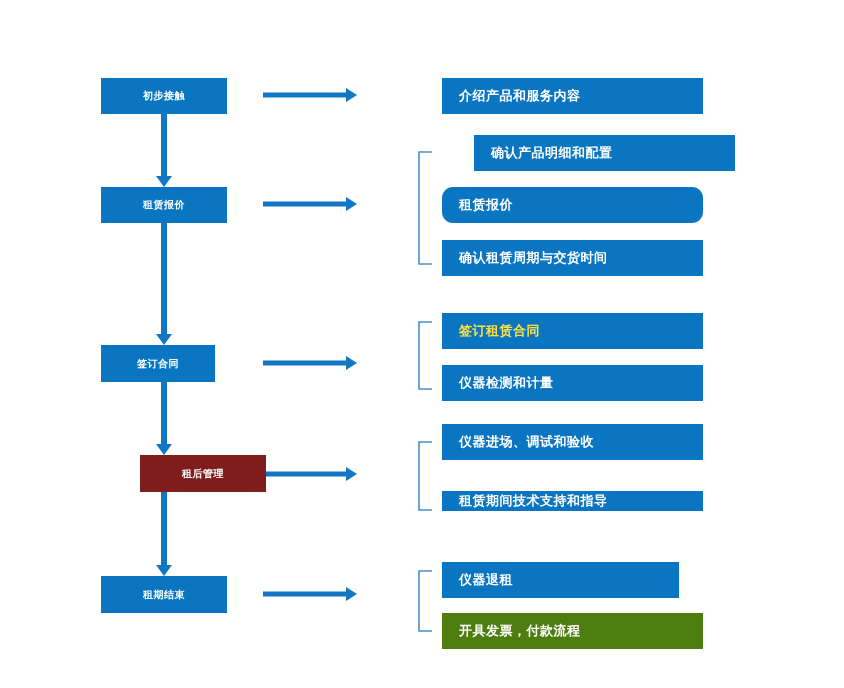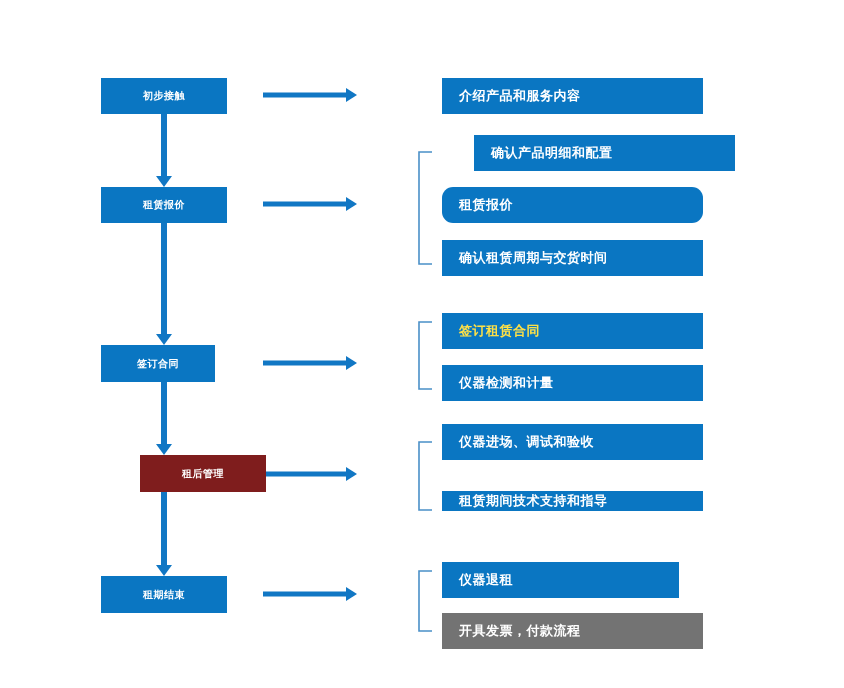--- a/index.html
+++ b/index.html
@@ -127,16 +127,16 @@
       <div class="box right" style="left: 442px; top: 187px; width: 261px; height: 36px; background: rgb(10, 118, 194); color: rgb(255, 255, 255); border-radius: 11px;">租赁报价</div>
       <div class="box right" style="left: 442px; top: 240px; width: 261px; height: 36px; background: rgb(10, 118, 194); color: rgb(255, 255, 255);">确认租赁周期与交货时间</div>
       <div class="box left" style="left: 101px; top: 345px; width: 114px; height: 37px; background: rgb(10, 118, 194); color: rgb(255, 255, 255);">签订合同</div>
       <div class="box right" style="left: 442px; top: 313px; width: 261px; height: 36px; background: rgb(10, 118, 194); color: #fde047;">签订租赁合同</div>
       <div class="box right" style="left: 442px; top: 365px; width: 261px; height: 36px; background: rgb(10, 118, 194); color: rgb(255, 255, 255);">仪器检测和计量</div>
       <div class="box left" style="left: 101px; top: 455px; width: 126px; height: 37px; background: #7f1d1d; color: rgb(255, 255, 255); margin-left: 39px;">租后管理</div>
       <div class="box right" style="left: 442px; top: 424px; width: 261px; height: 36px; background: rgb(10, 118, 194); color: rgb(255, 255, 255);">仪器进场、调试和验收</div>
       <div class="box right" style="left: 442px; top: 491px; width: 261px; height: 20px; background: rgb(10, 118, 194); color: rgb(255, 255, 255);">租赁期间技术支持和指导</div>
       <div class="box left" style="left: 101px; top: 576px; width: 126px; height: 37px; background: rgb(10, 118, 194); color: rgb(255, 255, 255);">租期结束</div>
       <div class="box right" style="left: 442px; top: 562px; width: 237px; height: 36px; background: rgb(10, 118, 194); color: rgb(255, 255, 255);">仪器退租</div>
-      <div class="box right" style="left: 442px; top: 613px; width: 261px; height: 36px; background: #737373; color: rgb(255, 255, 255);">开具发票，付款流程</div>
+      <div class="box right" style="left: 442px; top: 613px; width: 261px; height: 36px; background: #4d7c0f; color: rgb(255, 255, 255);">开具发票，付款流程</div>
     </div>
 
 </div>
 
 </body></html>

